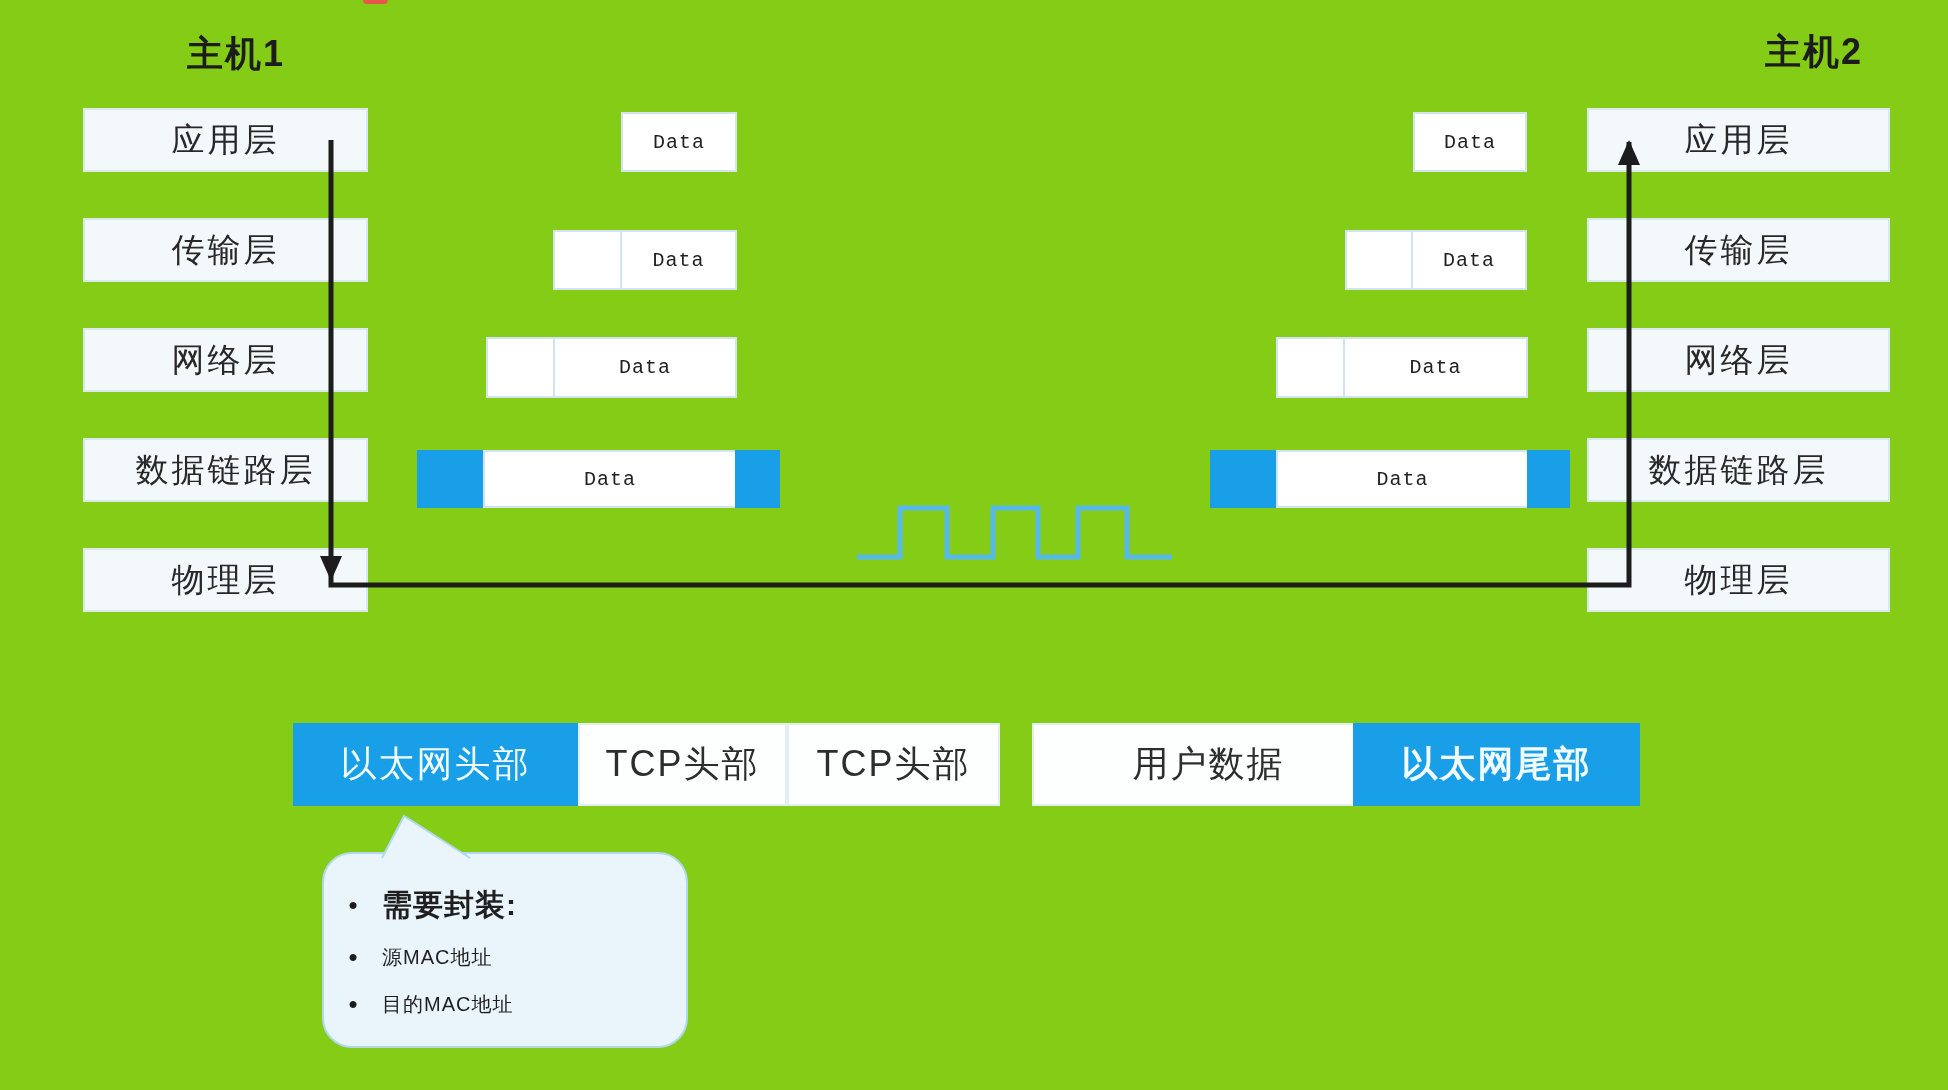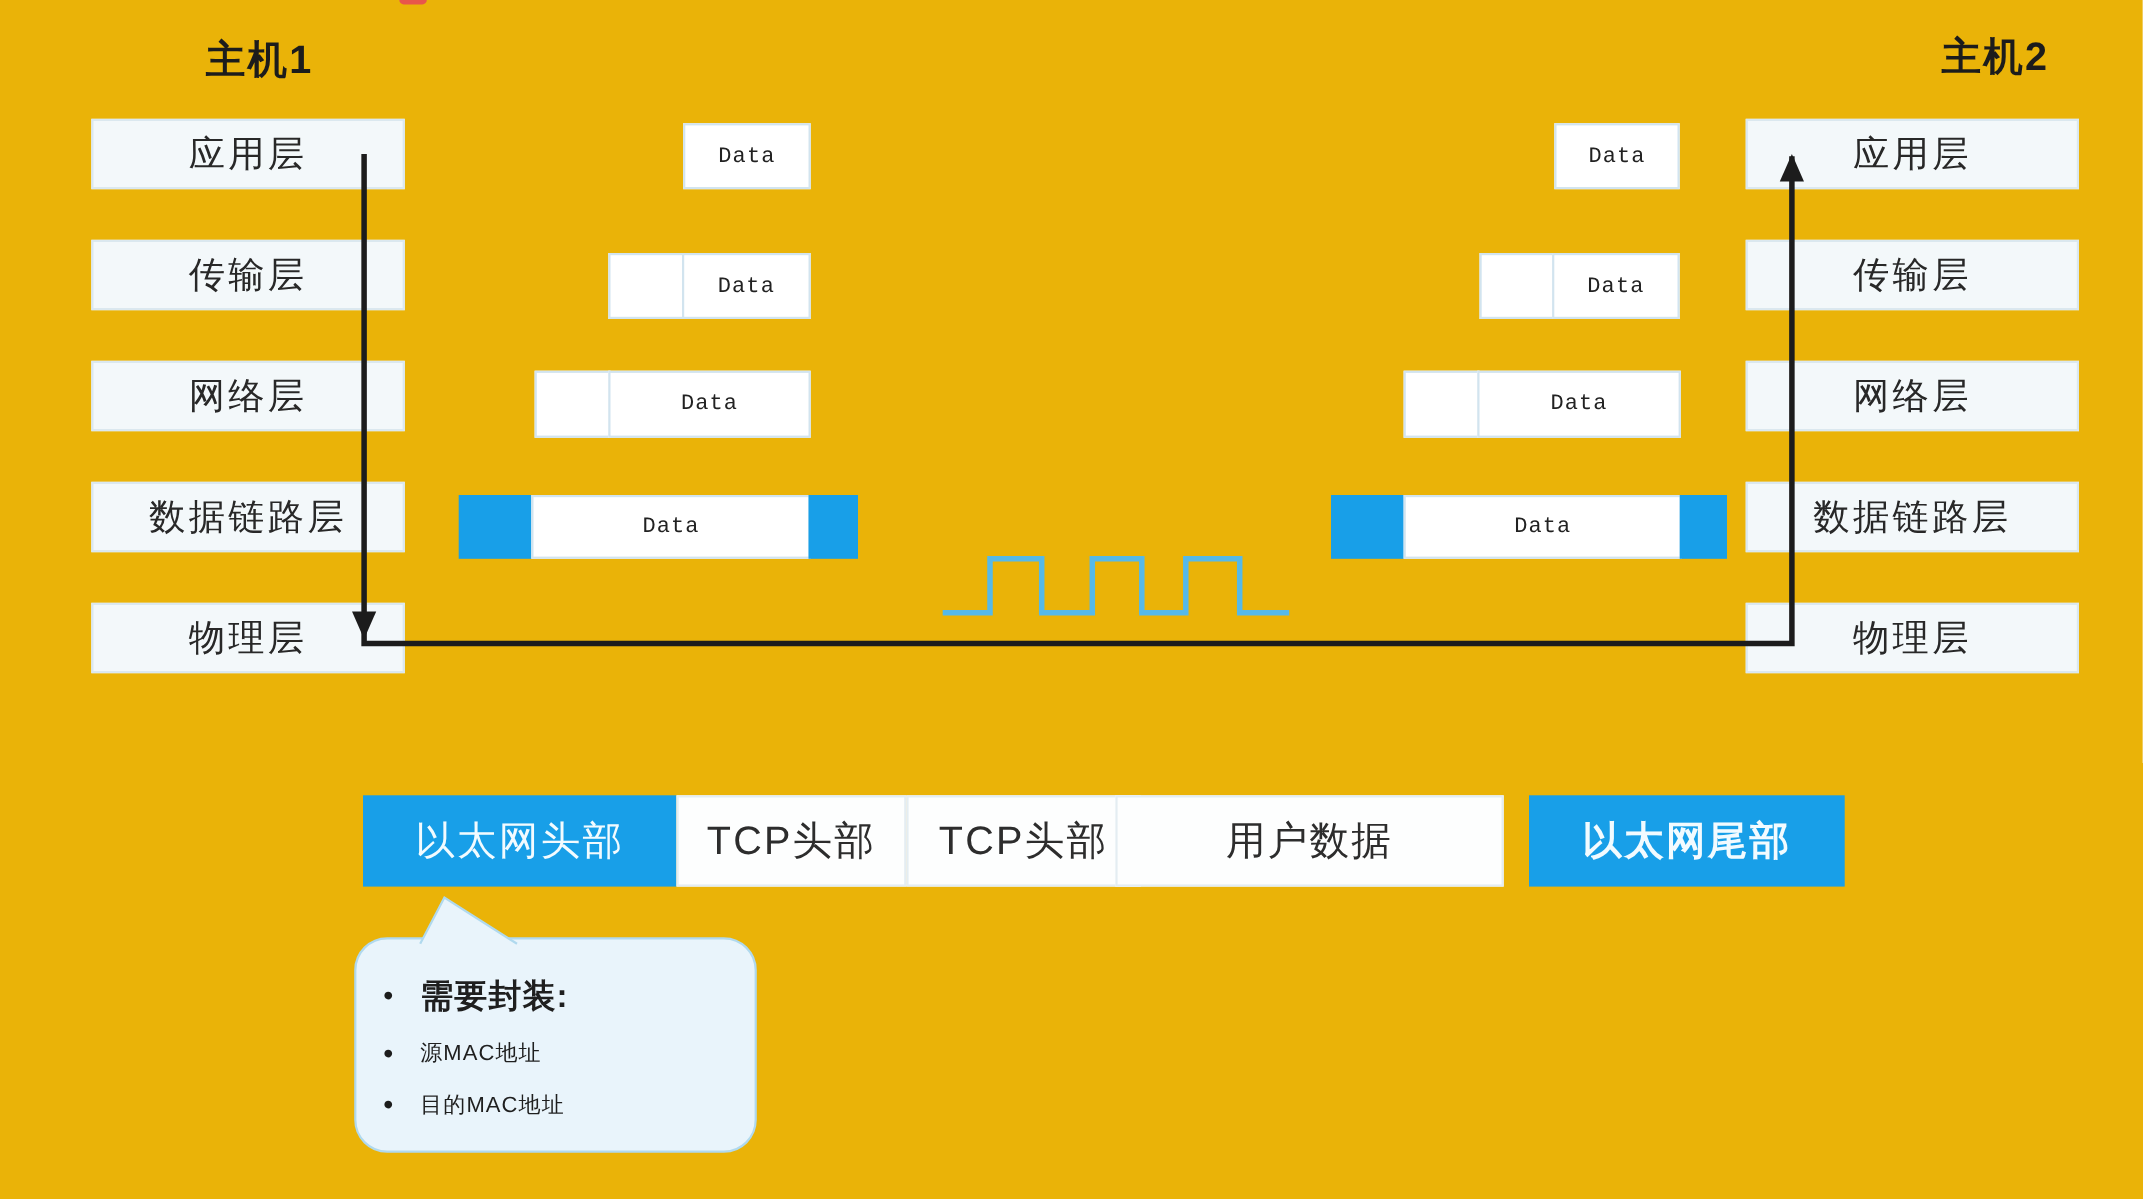--- a/index.html
+++ b/index.html
@@ -1,18 +1,18 @@
 <!DOCTYPE html>
 <html><head>
 <meta charset="utf-8">
 <style>
   html,body{margin:0;padding:0;background:#ffffff;}
   #canvas{
     position:relative; width:1948px; height:1090px; overflow:hidden;
-    background:#eab308;
+    background:#84cc16;
     font-family:"Liberation Sans", sans-serif;
   }
   
   .layer-box{
     position:absolute; box-sizing:border-box; height:64px;
     background:#f3f8fa; border:2px solid #dbe8ef;
     display:flex; align-items:center; justify-content:center;
     font-size:33px; color:#282828; letter-spacing:3px;text-align:center;
   }
   .host-left .layer-box{left:83px; width:285px;}
@@ -30,21 +30,21 @@
   .pdu .cell + .cell{margin-left:-2px;}
   .pdu .data-cell{
     font-family:"Liberation Mono","DejaVu Sans Mono",monospace;
     font-size:20px; color:#222; letter-spacing:1px;
   }
   .pdu .blue-cell{background:#189fe8; border:none;}
   
   .bar-seg{
     position:absolute; top:723px; height:83px; box-sizing:border-box;
     display:flex; align-items:center; justify-content:center;
-    font-size:36px; letter-spacing:2px;margin-left:37px;
+    font-size:36px; letter-spacing:2px;
   }
   .bar-seg.white{background:#fdfefe; border:2px solid #e4edf2; color:#2d2d2d;}
   .bar-seg.blue{background:#189fe8; color:#f2fbff;}
   
   .callout{
     position:absolute; left:322px; top:852px; width:366px; height:196px;
     box-sizing:border-box; background:#e9f4fb; border:2px solid #b0d9ee;
     border-radius:30px; z-index:2;
     display:flex; flex-direction:column; justify-content:center; gap:16px;
     padding:10px 0 6px 0;
@@ -118,21 +118,21 @@
   <div class="pdu" style="left:1210px; top:450px;">
     <div class="cell blue-cell" style="width:68px; height:58px;"></div>
     <div class="cell data-cell" style="width:253px; height:58px;">Data</div>
     <div class="cell blue-cell" style="width:43px; height:58px;"></div>
   </div>
 
   <div>
     <div class="bar-seg blue" style="left:293px;  width:285px;">以太网头部</div>
     <div class="bar-seg white" style="left:578px;  width:209px;">TCP头部</div>
     <div class="bar-seg white" style="left:787px;  width:213px;">TCP头部</div>
-    <div class="bar-seg white" style="left:977px; width:353px;">用户数据</div>
+    <div class="bar-seg white" style="left:1032px; width:353px;">用户数据</div>
     <div class="bar-seg blue" style="left:1353px; width:287px;font-weight:bold;">以太网尾部</div>
   </div>
 
   <div class="callout">
     <div class="callout-item bold">
       <span class="bullet">•</span>
       <span class="txt">需要封装:</span>
     </div>
     <div class="callout-item">
       <span class="bullet">•</span>

